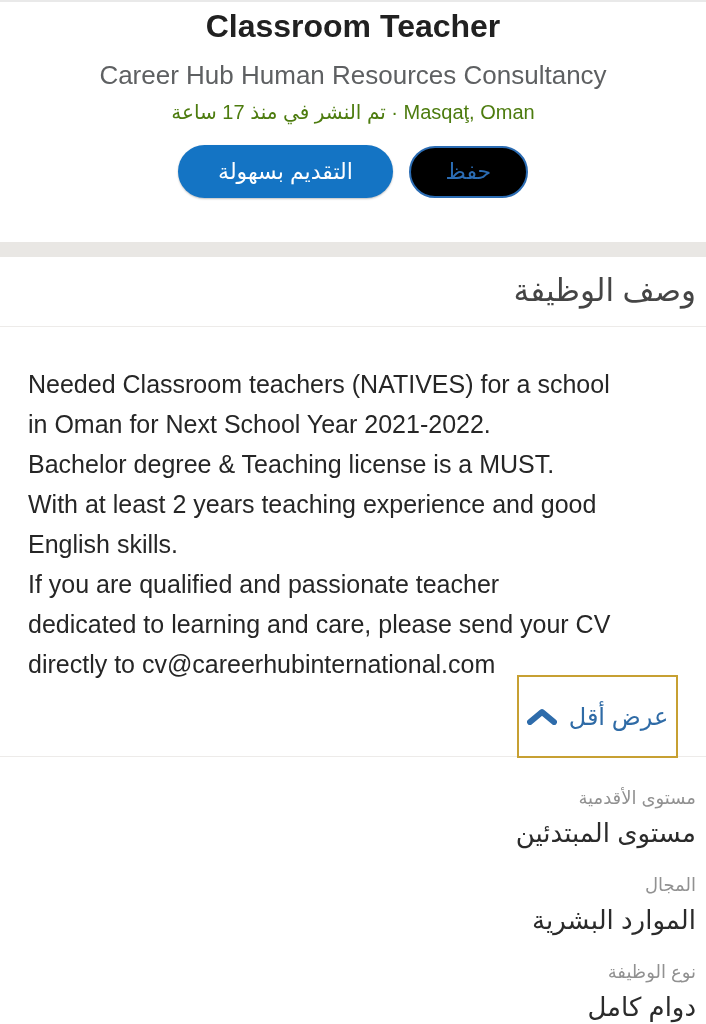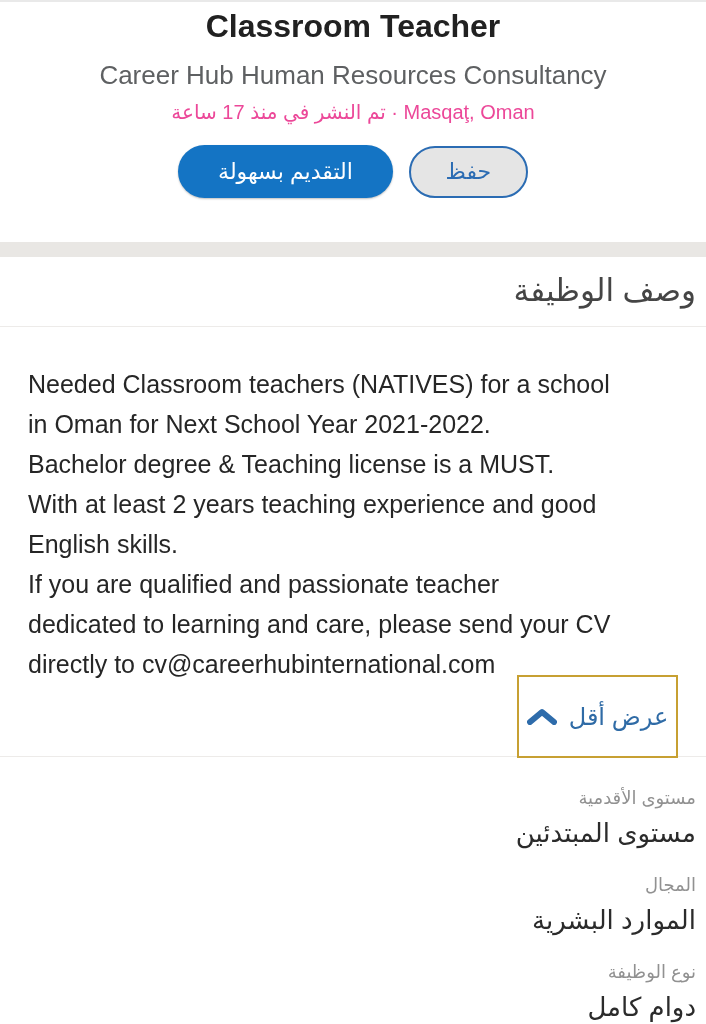--- a/index.html
+++ b/index.html
@@ -15,35 +15,35 @@
   .job-title {
     margin-top:6px; text-align:center;
     font-size:32px; font-weight:bold; color:#212121;
   }
   .company-name {
     margin-top:15px; text-align:center;
     font-size:26px; color:#5e6062; font-weight:normal;
   }
   .location-meta {
     margin-top:9px; text-align:center;
-    font-size:20px; color:#ec4899; direction:rtl;
+    font-size:20px; color:#4d7c0f; direction:rtl;
   }
   .buttons-row {
     margin-top:21px; display:flex; justify-content:center;
     align-items:center; gap:16px; direction:ltr;
   }
   .btn { border-radius:28px; font-size:22px; cursor:pointer;
          font-family:inherit; display:flex; align-items:center; justify-content:center; }
   .btn-apply {
     background:#1474c4; color:#ffffff; border:none;
     height:53px; min-width:200px; padding:0 40px;
     box-shadow:0 1px 2px rgba(0,0,0,0.25);
   }
   .btn-save {
-    background:#e5e5e5; color:#2b6cb3; border:2px solid #2b6cb3;
+    background:#000000; color:#2b6cb3; border:2px solid #2b6cb3;
     height:52px; min-width:119px; padding:0 34px;
   }
 
   .gray-band { margin-top:44px; height:15px; width:100%; background:#e9e7e4; }
 
   
   .section-heading {
     direction:rtl; text-align:right; padding:0 10px;
     margin-top:15px; font-size:31px; color:#454545;
   }

